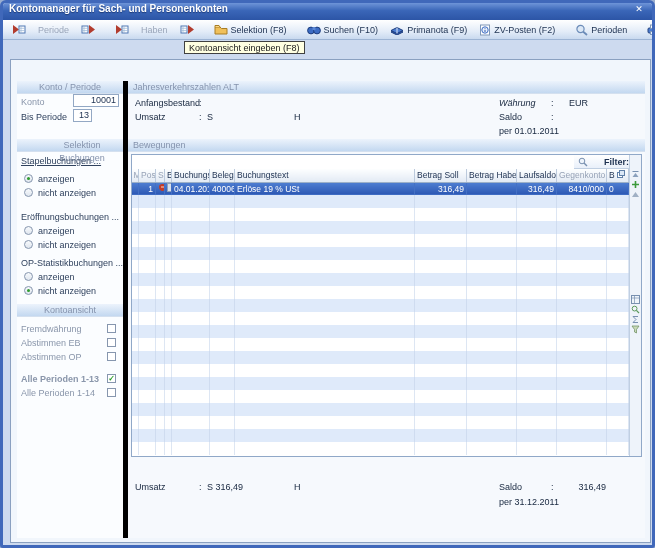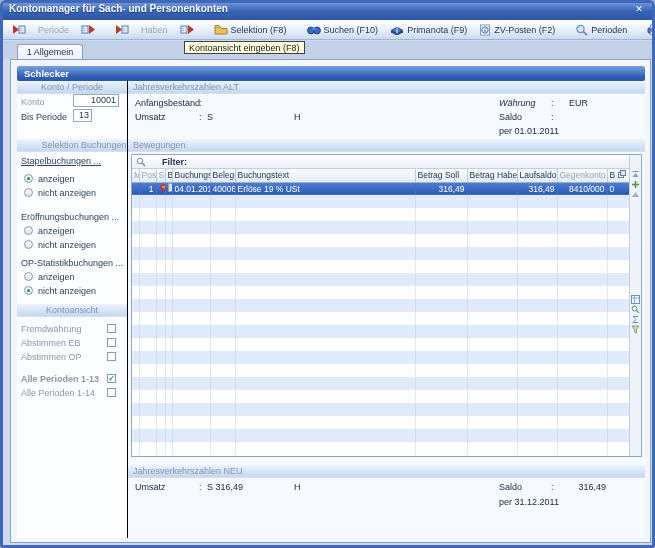--- a/index.html
+++ b/index.html
@@ -57,42 +57,42 @@
   }
   .sechdr {
     background:linear-gradient(#ecf3fc,#c3d8f0); color:#8593ad; font-size:9px;
     height:13px; line-height:13px; border-bottom:1px solid #d4e0ef;
   }
   .center { text-align:center; }
   .lpad { padding-left:5px; }
   
   .leftpanel {
     position:absolute; left:6px; top:21px; width:111px; height:457px;
-    background:#fbfdff; border-right:1px solid #000000;
+    background:#fbfdff; border-right:5px solid #000000;
   }
   .lp-item { position:absolute; font-size:9px; color:#30425e; white-space:nowrap; }
   .lp-grey { color:#8a96ab; }
   .field { position:absolute; height:13px; background:#fff; border:1px solid #93a8c4;
     font-size:9px; color:#1c3050; text-align:right; padding:0 2px; line-height:11px; }
   .radio { position:absolute; width:9px; height:9px; border-radius:50%;
     border:1px solid #8696ae; background:linear-gradient(#f8fafc,#dfe6ef); }
   .radio.on::after { content:""; position:absolute; left:2px; top:2px; width:3px; height:3px;
     border-radius:50%; background:#2f9b2f; }
   .check { position:absolute; width:9px; height:9px; border:1px solid #8696ae; background:#fff;
     font-size:8px; line-height:8px; color:#249a24; text-align:center; font-weight:bold; }
   .check.on::after { content:"\2713"; }
   
   .rightpanel { position:absolute; left:117px; top:21px; width:517px; height:457px;
     background:#f6f9fd; }
   .rp-item { position:absolute; font-size:9px; color:#16263e; white-space:nowrap; }
   .rp-sec { position:absolute; width:100%; }
   
   .gridbox { position:absolute; left:3px; top:73px; width:511px; height:303px;
     border:1px solid #90a8c8; background:#fff; display:flex; }
-  .gridmain { width:497px; display:flex; flex-direction:column; }
+  .gridmain { width:497px; display:flex; flex-direction:column;align-items:flex-end; }
   .filterrow { height:14px; background:linear-gradient(#ffffff,#e9f0fa);
     border-bottom:1px solid #c0cfe2; display:flex; align-items:center; gap:4px; padding-left:4px; }
   .filterrow .flabel { font-size:9px; font-weight:bold; color:#1c3050; margin-left:12px; }
   table.grid { border-collapse:collapse; table-layout:fixed; width:497px; }
   table.grid th {
     height:13px; font-size:8.5px; font-weight:normal; color:#1c3050; text-align:left;
     background:linear-gradient(#fdfeff,#e2eaf4); border-right:1px solid #bccadc;
     border-bottom:1px solid #9cb0c8; padding:0 2px; overflow:hidden; white-space:nowrap;
   }
   table.grid th.dim { color:#96a2b6; }
@@ -203,29 +203,23 @@
             <rect x="1" y="4" width="12" height="5" rx="1.2" fill="#4c7cd0" stroke="#24427c"></rect>
             <rect x="3.5" y="1" width="7" height="3.4" fill="#fff" stroke="#8098b8"></rect>
             <rect x="3.5" y="7.5" width="7" height="3" fill="#e8f0fa" stroke="#8098b8"></rect>
           </svg></span>
         <span>Drucken</span>
       </span>
     <span class="tsep"></span>
 
   </div>
 
-  <div class="tabstrip">
-    <div class="tab">
-        <span>1 Allgemein</span>
-      </div>
-  </div>
   <div class="tooltip">Kontoansicht eingeben (F8)</div>
 
   <div class="main">
-    <div class="hdrbar">Schlecker</div>
 
     <div class="leftpanel">
       <div class="sechdr center" style="position:absolute;left:0;top:0;width:100%;">Konto / Periode</div>
 
       <span class="lp-item lp-grey" style="left:4px;top:16px;">Konto</span>
       <span class="field" style="left:56px;top:13px;width:46px;">10001</span>
       <span class="lp-item" style="left:4px;top:31px;">Bis Periode</span>
       <span class="field" style="left:56px;top:28px;width:19px;">13</span>
 
       <div class="sechdr center" style="position:absolute;left:0;top:58px;width:100%;padding-left:24px;">Selektion Buchungen</div>
@@ -666,21 +660,20 @@
               </svg>
             </span>
           <span class="gs-i">
               <svg width="9" height="9">
                 <path d="M1 1 H8 L5.5 4.5 V8 L3.5 7 V4.5 z" fill="#c8d8b8" stroke="#6c8c5c" stroke-width="0.7"></path>
               </svg>
             </span>
         </div>
       </div>
 
-      <div class="sechdr lpad rp-sec" style="top:384px;">Jahresverkehrszahlen NEU</div>
 
       <span class="rp-item" style="left:7px;top:401px;">Umsatz</span>
       <span class="rp-item" style="left:71px;top:401px;">:</span>
       <span class="rp-item" style="left:79px;top:401px;">S</span>
       <span class="rp-item" style="left:60px;top:401px;width:55px;text-align:right;">316,49</span>
       <span class="rp-item" style="left:166px;top:401px;">H</span>
       <span class="rp-item" style="left:371px;top:401px;">Saldo</span>
       <span class="rp-item" style="left:423px;top:401px;">:</span>
       <span class="rp-item" style="left:408px;top:401px;width:70px;text-align:right;">316,49</span>
       <span class="rp-item" style="left:371px;top:416px;">per 31.12.2011</span>

